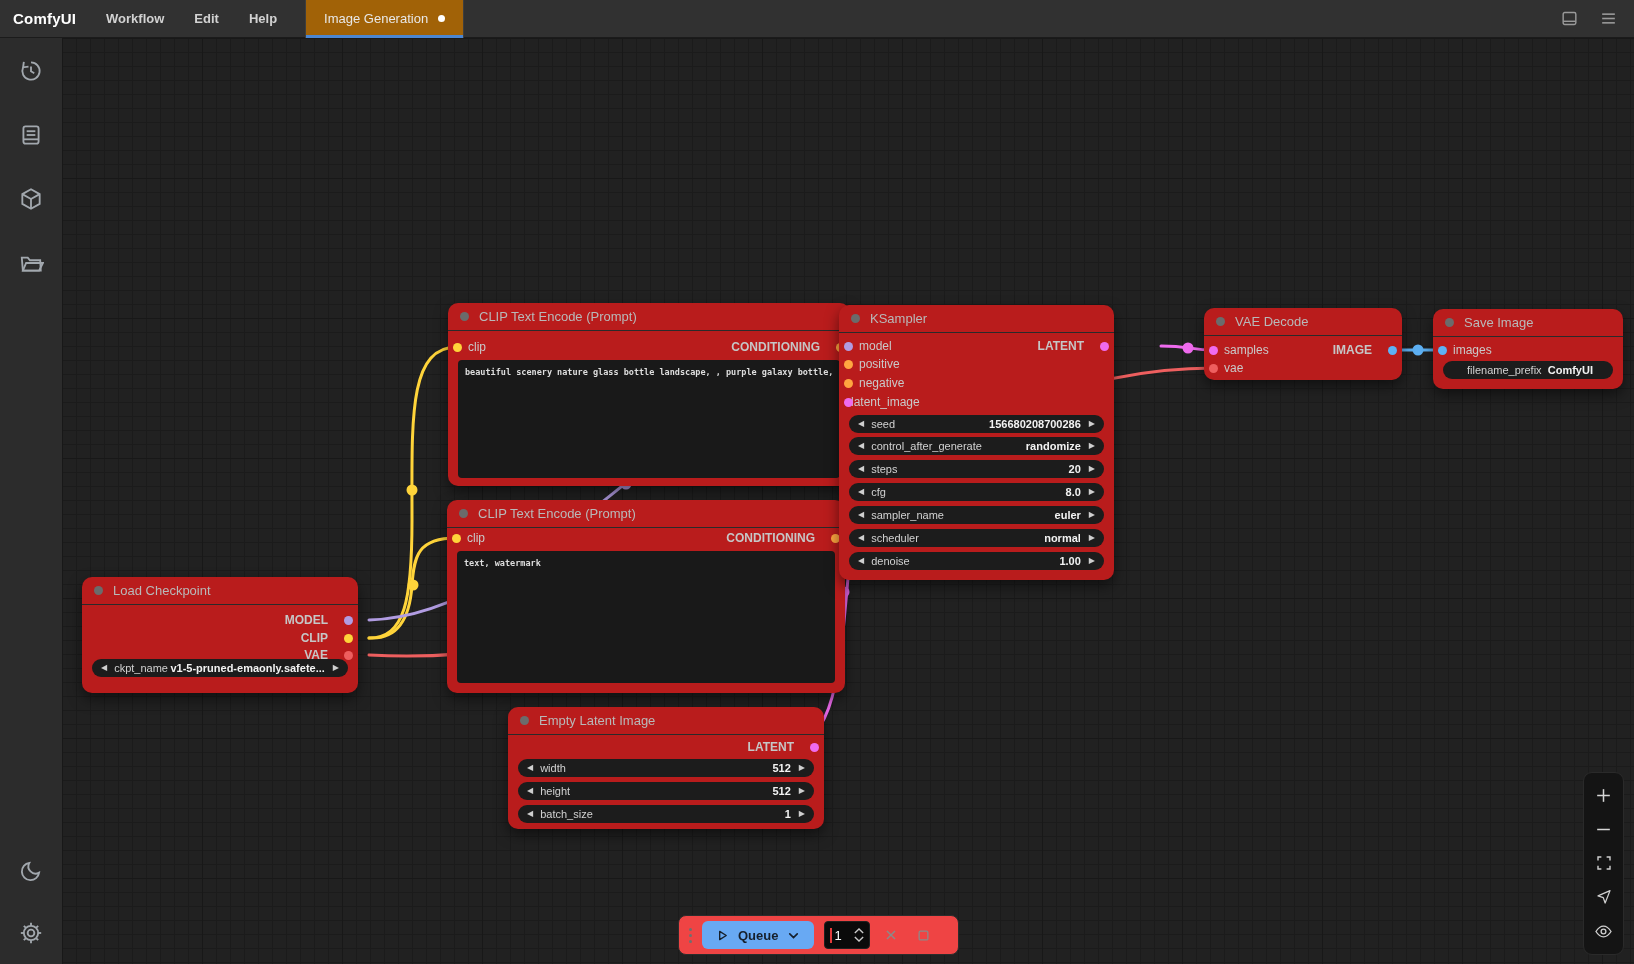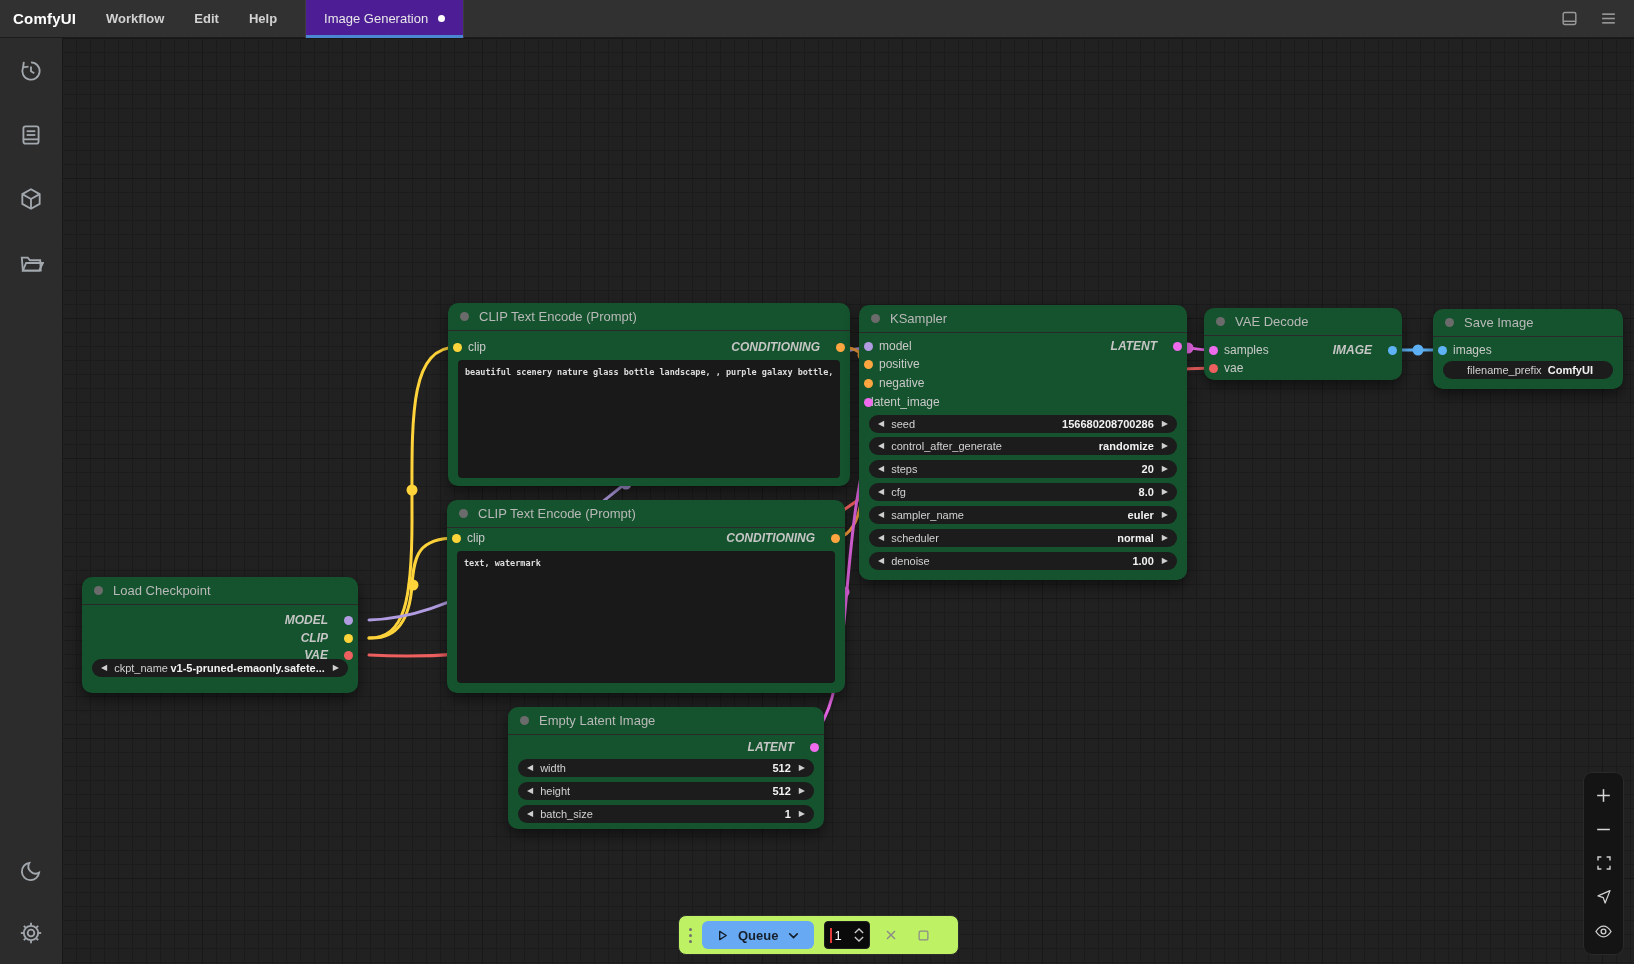--- a/index.html
+++ b/index.html
@@ -5,21 +5,21 @@
   * { box-sizing: border-box; margin: 0; padding: 0; }
   html,body { width:1634px; height:964px; overflow:hidden; background:#1f1f1f;
     font-family:"Liberation Sans", sans-serif; }
 
   
   .topbar { position:absolute; left:0; top:0; width:1634px; height:38px;
     background:#313131; border-bottom:1px solid #1b1b1b; display:flex; align-items:center; z-index:30; }
   .logo { color:#ffffff; font-weight:bold; font-size:15px; margin-left:13px; letter-spacing:.2px; }
   .menu-item { color:#d2d2d2; font-size:13px; font-weight:bold; margin-left:30px; cursor:default; }
   .tab { height:38px; margin-left:28px; padding:0 18px; display:flex; align-items:center; gap:10px;
-    background:#4c1d95; border-left:1px solid #3e3e3e; border-right:1px solid #3e3e3e; position:relative; min-width:148px; }
+    background:#a16207; border-left:1px solid #3e3e3e; border-right:1px solid #3e3e3e; position:relative; min-width:148px; }
   .tab-underline { position:absolute; left:0; right:0; bottom:0; height:3px; background:#4b86d2; }
   .tab-label { color:#e8e8e8; font-size:13px; }
   .tab-dot { width:7px; height:7px; border-radius:50%; background:#ffffff; }
   .topbar-right { margin-left:auto; display:flex; align-items:center; gap:20px; margin-right:16px; }
   .icon-btn svg { display:block; }
 
   
   .sidebar { position:absolute; left:0; top:38px; width:62px; height:926px; background:#2c2c2c;
     display:flex; flex-direction:column; align-items:center; z-index:25; }
   .side-top { display:flex; flex-direction:column; gap:30px; margin-top:16px; }
@@ -31,46 +31,46 @@
   .canvas { position:absolute; left:62px; top:38px; right:0; bottom:0; background:#212121;
     background-image:
       linear-gradient(#181818 1px, transparent 1px),
       linear-gradient(90deg,#181818 1px, transparent 1px),
       linear-gradient(#1b1b1b 1px, transparent 1px),
       linear-gradient(90deg,#1b1b1b 1px, transparent 1px);
     background-size:140px 140px,140px 140px,14px 14px,14px 14px; z-index:1; }
   #wires { position:absolute; left:0; top:0; width:1634px; height:964px; z-index:2; pointer-events:none; }
 
   
-  .node { position:absolute; background:#14532d; border-radius:10px;
+  .node { position:absolute; background:#b91c1c; border-radius:10px;
     box-shadow:0 6px 14px rgba(0,0,0,.5); z-index:3; }
   .node-header { height:28px; display:flex; align-items:center; gap:10px; padding:0 12px;
     border-bottom:1px solid #2a2a2a; }
   .node-collapse-dot { width:9px; height:9px; border-radius:50%; background:#6b6b6b; flex:0 0 auto; }
   .node-title { color:#b9b9b9; font-size:13px; white-space:nowrap; }
   .slot { position:absolute; height:18px; display:flex; align-items:center; font-size:12px; color:#c9c9c9; }
   .slot.in  { left:0; padding-left:20px; }
-  .slot.out { right:0; padding-right:30px; font-weight:bold; color:#c6c6c6;font-style:italic; }
+  .slot.out { right:0; padding-right:30px; font-weight:bold; color:#c6c6c6; }
   .port { position:absolute; width:9px; height:9px; border-radius:50%; top:4.5px; }
   .slot.in  .port { left:5px; }
   .slot.out .port { right:5px; }
   .widget { position:absolute; left:10px; right:10px; height:18px; background:#1c1c1c;
     border-radius:9px; display:flex; align-items:center; padding:0 9px; color:#d2d2d2; font-size:11px; }
   .widget .arrow { font-size:8px; color:#cfcfcf; line-height:1; }
   .widget .wlabel { margin-left:7px; white-space:nowrap; overflow:hidden; }
   .widget .wvalue { margin-left:auto; margin-right:8px; color:#f2f2f2; font-weight:bold; white-space:nowrap; }
   .widget.text-widget { padding:0 16px; }
   .widget.text-widget .wlabel { margin-left:8px; }
   .widget.text-widget .wvalue { margin-right:4px; }
   .node-textarea { position:absolute; left:10px; right:10px; background:#191919; border-radius:4px;
     font-family:"DejaVu Sans Mono", monospace; font-size:8.5px; font-weight:bold; color:#dedede;
     padding:6px 7px; white-space:pre; overflow:hidden; line-height:1.5; }
 
   
-  .queue-bar { position:absolute; left:678px; top:915px; width:281px; height:40px; background:#bef264;
+  .queue-bar { position:absolute; left:678px; top:915px; width:281px; height:40px; background:#ef4444;
     border:1px solid #2c2c2c; border-radius:8px; display:flex; align-items:center; padding:0 10px; gap:10px; z-index:20; }
   .drag-dots { display:flex; flex-direction:column; gap:3px; }
   .drag-dots i { width:3px; height:3px; border-radius:50%; background:#6f6f6f; }
   .queue-btn { height:28px; background:#68a9f3; border:none; border-radius:6px; display:flex;
     align-items:center; gap:8px; padding:0 13px; cursor:pointer; }
   .queue-btn .qlabel { color:#16202c; font-size:13px; font-weight:bold; }
   .count-box { width:46px; height:28px; background:#0a0a0a; border:1px solid #202020; border-radius:4px;
     display:flex; align-items:center; padding:0 5px; }
   .caret { width:2px; height:15px; background:#e23b3b; margin-right:2px; }
   .count-value { color:#ffffff; font-size:13px; flex:1; }
@@ -238,21 +238,21 @@
       <div class="slot in" style="top: 29px;">
         <span class="port" style="background: rgb(255, 212, 58);"></span>
         <span>clip</span>
       </div>
       <div class="slot out" style="top: 29px;">
         <span>CONDITIONING</span>
         <span class="port" style="background: rgb(255, 166, 64);"></span>
       </div>
       <div class="node-textarea" style="top: 51px; height: 132px;">text, watermark</div>
     </div>
-    <div class="node" style="left: 859px; top: 305px; width: 328px; height: 275px;">
+    <div class="node" style="left: 839px; top: 305px; width: 275px; height: 275px;">
       <div class="node-header">
         <span class="node-collapse-dot"></span>
         <span class="node-title">KSampler</span>
       </div>
       <div class="slot in" style="top: 32px;">
         <span class="port" style="background: rgb(177, 156, 226);"></span>
         <span>model</span>
       </div>
       <div class="slot in" style="top: 50px;">
         <span class="port" style="background: rgb(255, 166, 64);"></span>

